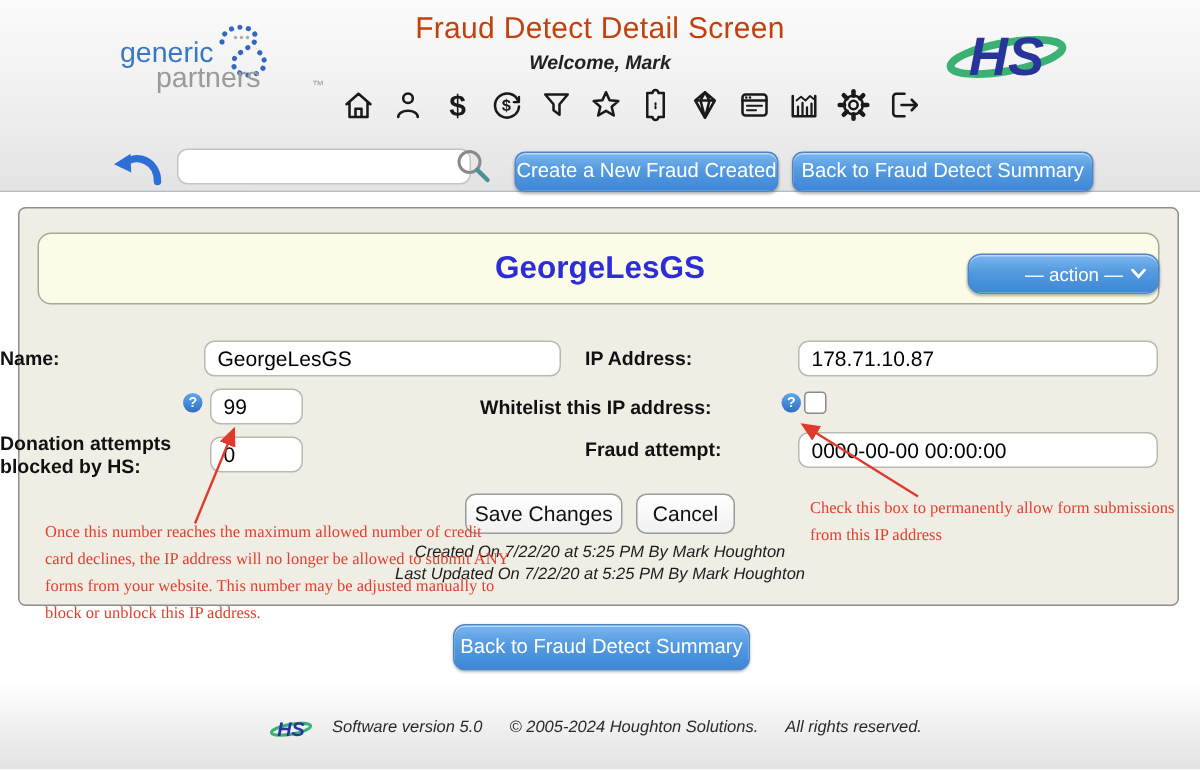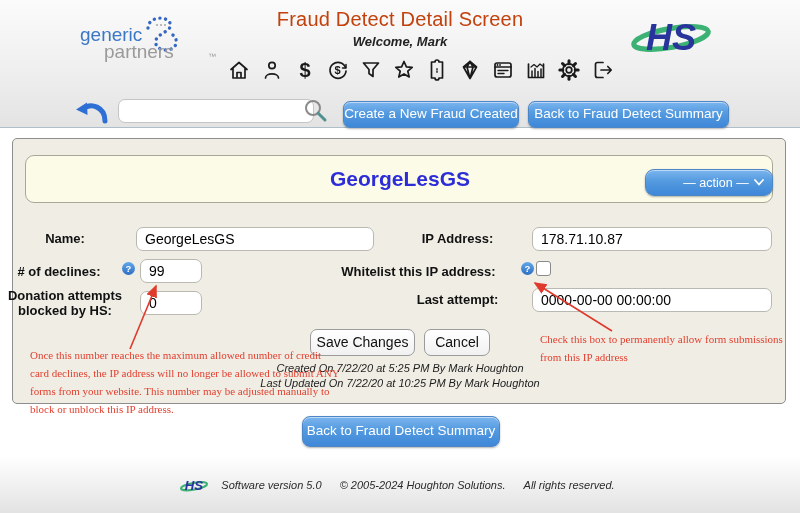--- a/index.html
+++ b/index.html
@@ -34,21 +34,21 @@
   .panel{position:absolute;left:12px;top:138px;width:774px;height:266px;
         background:#f0ede5;border:1px solid #8e8e8e;border-radius:5px;box-sizing:border-box;}
   .panel-head{position:absolute;left:25px;top:155px;width:748px;height:48px;
         background:#fbfbe8;border:1px solid #a8a89a;border-radius:9px;box-sizing:border-box;}
   .record-name{position:absolute;left:0;top:167px;width:800px;text-align:center;
         font-size:21px;font-weight:bold;color:#2d2dd8;}
   .action-dd{position:absolute;left:645px;top:169px;width:112px;height:25px;
         border-radius:9px;display:flex;align-items:center;justify-content:center;
         font-size:12.5px;padding-left:14px;}
   .action-dd .chev{position:absolute;right:8px;top:9px;}
-  .lbl{position:absolute;font-size:13px;font-weight:bold;color:#111;text-align:center;}
+  .lbl{position:absolute;font-size:13px;font-weight:bold;color:#111;text-align:left;}
   .inp{position:absolute;height:22px;border:1px solid #b9b9b1;border-radius:7px;
         background:#fff;font:14px "Liberation Sans",sans-serif;padding:0 8px;
         color:#000;outline:none;}
   .help{position:absolute;width:13px;height:13px;border-radius:50%;cursor:pointer;
         background:linear-gradient(180deg,#61a8ec,#2e6fc2);color:#fff;
         font-size:9.5px;font-weight:bold;line-height:13px;text-align:center;}
   .chk{position:absolute;left:536px;top:261px;width:15px;height:15px;
         appearance:none;-webkit-appearance:none;border:1.5px solid #8a8a8a;
         border-radius:3px;background:#fff;cursor:pointer;margin:0;}
   .btn-white{position:absolute;top:329px;height:25px;
@@ -185,43 +185,42 @@
   <div class="action-dd btn-blue">
     <span>— action —</span>
     <svg class="chev" width="10" height="7" viewBox="0 0 10 7">
       <path d="M1 1 L5 5.5 L9 1" fill="none" stroke="#fff" stroke-width="1.8" stroke-linecap="round"></path>
     </svg>
   </div>
 
   <div class="lbl" style="left:0;top:231px;width:130px;">Name:</div>
   <input class="inp" style="left: 136px; top: 227px; width: 220px;" value="GeorgeLesGS">
 
-  <div class="lbl" style="left:0;top:264px;width:118px;"># of declines:</div>
   <div class="help" style="left:122px;top:262px;">?</div>
   <input class="inp" style="left: 140px; top: 259px; width: 44px;" value="99">
 
   <div class="lbl" style="left:0;top:303px;width:130px;">blocked by HS:</div>
   <div class="lbl" style="left:0;top:288px;width:130px;">Donation attempts</div>
   <input class="inp" style="left: 140px; top: 291px; width: 44px;" value="0">
 
   <div class="lbl" style="left:390px;top:231px;width:135px;">IP Address:</div>
   <input class="inp" style="left: 532px; top: 227px; width: 222px;" value="178.71.10.87">
 
   <div class="lbl" style="left:320px;top:264px;width:197px;">Whitelist this IP address:</div>
   <div class="help" style="left:521px;top:262px;">?</div>
   <input class="chk" type="checkbox" style="">
 
-  <div class="lbl" style="left:390px;top:292px;width:135px;">Last attempt:</div>
+  <div class="lbl" style="left:390px;top:292px;width:135px;">Fraud attempt:</div>
   <input class="inp" style="left: 532px; top: 288px; width: 222px;" value="0000-00-00 00:00:00">
 
   <div class="btn-white" style="left:310px;width:103px;">Save Changes</div>
   <div class="btn-white" style="left:424px;width:64px;">Cancel</div>
 
   <div class="meta-line" style="top:362px;">Created On 7/22/20 at 5:25 PM By Mark Houghton</div>
-  <div class="meta-line" style="top:377px;">Last Updated On 7/22/20 at 10:25 PM By Mark Houghton</div>
+  <div class="meta-line" style="top:377px;">Last Updated On 7/22/20 at 5:25 PM By Mark Houghton</div>
 
   <div class="red-note" style="left:30px;top:346px;width:310px;">Once this number reaches the maximum allowed number of credit card declines, the IP address will no longer be allowed to submit ANY forms from your website. This number may be adjusted manually to block or unblock this IP address.</div>
   <div class="red-note" style="left:540px;top:330px;width:248px;">Check this box to permanently allow form submissions from this IP address</div>
 
   <svg class="arrows">
     <defs>
       <marker id="arrh" markerWidth="9" markerHeight="8" refX="7" refY="3.5" orient="auto">
         <path d="M0,0 L8,3.5 L0,7 Z" fill="#df3a2b"></path>
       </marker>
     </defs>

